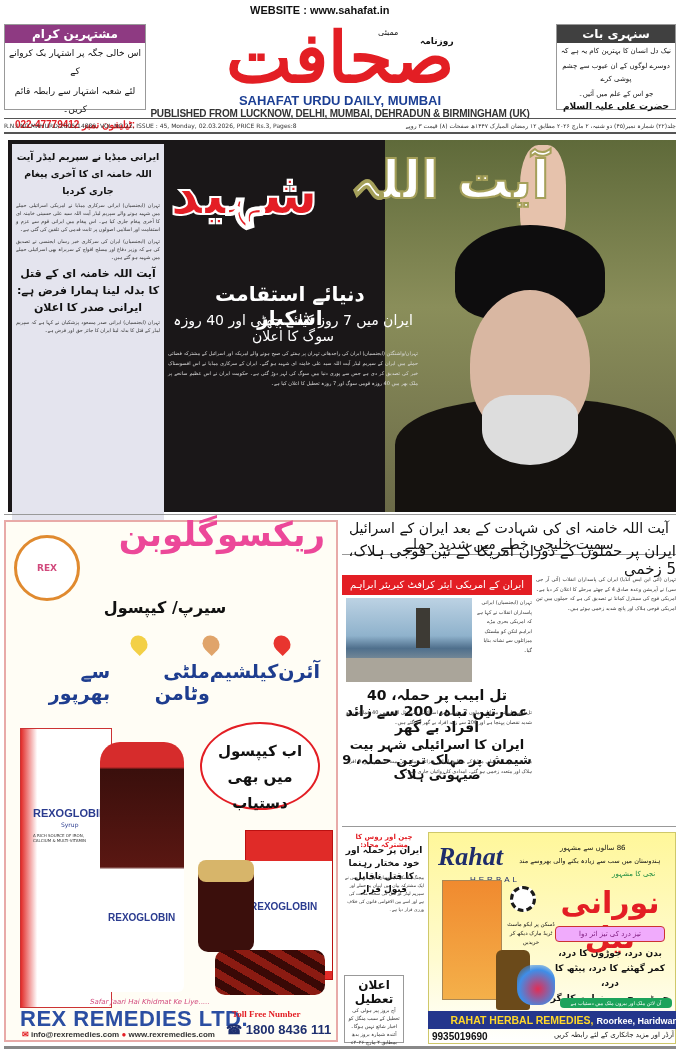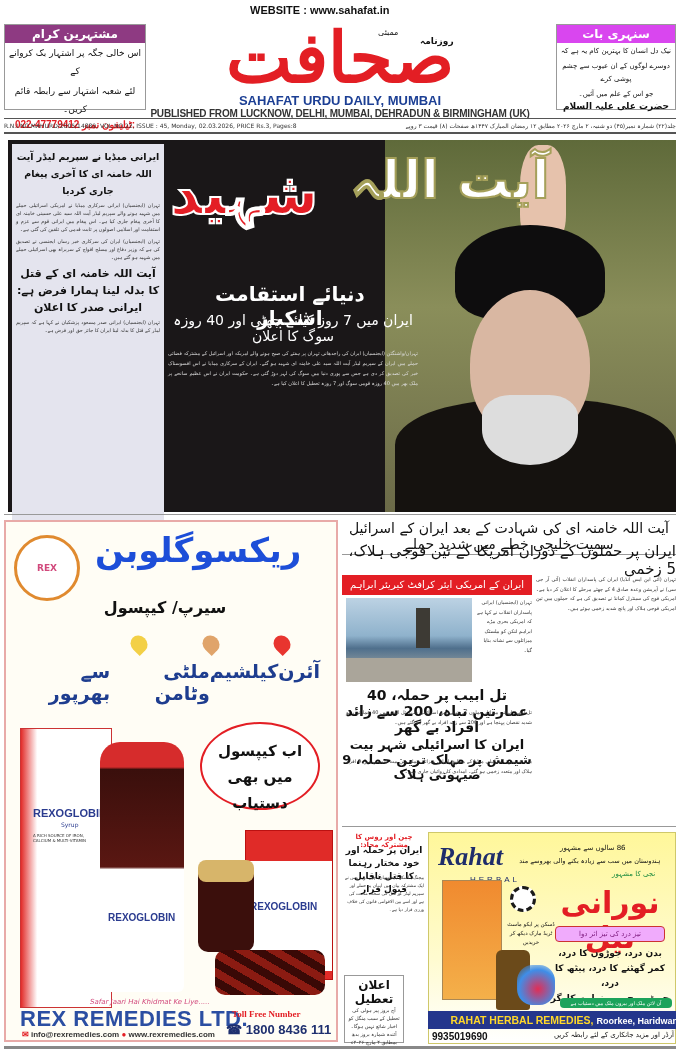--- a/index.html
+++ b/index.html
@@ -10,21 +10,21 @@
 .logo{left:210px;top:18px;width:260px;height:80px;color:#e31e24;font-size:70px;font-weight:bold;line-height:80px;text-align:center;font-family:"DejaVu Serif",serif;direction:rtl}
 .roznama{left:420px;top:36px;font-size:9px;font-weight:bold}
 .mumbai-small{left:378px;top:28px;font-size:8px}
 .eng-title{left:205px;top:93px;width:270px;text-align:center;color:#1c3f94;font-weight:bold;font-size:13px;font-family:"Liberation Sans",sans-serif}
 .published{left:100px;top:108px;width:480px;text-align:center;color:#333;font-weight:bold;font-size:10px;font-family:"Liberation Sans",narrow,sans-serif;letter-spacing:-0.2px}
 .boxL{left:4px;top:24px;width:142px;height:86px;border:1px solid #999}
 .boxL .hd{background:#8e3a82;color:#fff;font-size:12px;font-weight:bold;padding:2px 0;text-align:center}
 .boxL .bd{font-size:9px;line-height:18px;padding:1px 3px;direction:rtl;text-align:center}
 .boxL .ph{color:#e31e24;font-size:10px;font-weight:bold;text-align:center;font-family:"Liberation Sans",sans-serif}
 .boxR{left:556px;top:24px;width:120px;height:86px;border:1px solid #999}
-.boxR .hd{background:#d946ef;color:#fff;font-size:12px;font-weight:bold;padding:2px 0;text-align:center}
+.boxR .hd{background:#404040;color:#fff;font-size:12px;font-weight:bold;padding:2px 0;text-align:center}
 .boxR .bd{font-size:7px;line-height:13px;direction:rtl;text-align:center;padding-top:2px}
 .boxR .sig{font-size:9px;font-weight:bold;direction:rtl;text-align:center}
 .dateline{top:122px;font-size:6px;color:#333}
 .rule{left:4px;width:672px;height:1px;background:#555}
 
 .topblock{left:8px;top:140px;width:668px;height:372px;background:#1a1718}
 .leftcol{left:12px;top:144px;width:152px;height:440px;background:#e4e4ee;padding:4px}
 .leftcol .h{font-size:9.5px;font-weight:bold;direction:rtl;text-align:center;line-height:17px}
 .leftcol .t{font-size:5px;line-height:8px;color:#333;direction:rtl;text-align:justify;margin:2px 0 4px}
 .photo{left:385px;top:140px;width:291px;height:372px;background:linear-gradient(180deg,#5f6a3a 0%,#8a8e5a 45%,#6b6a48 100%)}
@@ -34,21 +34,21 @@
 .robe{left:395px;top:400px;width:281px;height:112px;background:#15120f;border-radius:40% 40% 0 0}
 .hand{left:520px;top:145px;width:46px;height:100px;border-radius:40% 40% 30% 30%;background:#e6c2ac}
 .bighead1{left:350px;top:150px;font-size:52px;font-weight:bold;color:#fff;-webkit-text-stroke:2px #a5a05a;direction:rtl}
 .bighead2{left:170px;top:160px;font-size:58px;font-weight:bold;color:#e41e25;-webkit-text-stroke:2px #fff;direction:rtl}
 .sub1{left:180px;top:282px;width:220px;font-size:20px;font-weight:bold;color:#fff;text-align:center;direction:rtl}
 .sub2{left:168px;top:312px;width:250px;font-size:14px;color:#fff;text-align:center;direction:rtl}
 .body1{left:168px;top:348px;width:250px;font-size:5px;line-height:10px;color:#ddd;direction:rtl;text-align:justify}
 
 .adL{left:4px;top:520px;width:334px;height:522px;border:2px solid #e8aaa8;background:#fffdf5}
 .rexlogo{left:14px;top:535px;width:66px;height:66px;border-radius:50%;border:3px solid #e08a2f;background:#fff;font-size:9px;font-weight:bold;color:#d1497c;text-align:center;line-height:60px}
-.adtitle{left:95px;top:530px;width:230px;text-align:left;font-size:34px;font-weight:bold;color:#1d4ed8;direction:rtl}
+.adtitle{left:95px;top:514px;width:230px;text-align:right;font-size:34px;font-weight:bold;color:#ec4899;direction:rtl}
 .adsub{left:95px;top:598px;width:140px;text-align:center;font-size:16px;font-weight:bold;direction:rtl}
 .vitrow{left:20px;top:660px;width:300px;display:flex;justify-content:space-around;direction:rtl;font-size:19px;font-weight:bold;color:#1e3d8f}
 .bubble{left:200px;top:722px;width:120px;height:88px;border:2px solid #e31e24;border-radius:50%;background:#fff;font-size:15px;font-weight:bold;direction:rtl;text-align:center;padding-top:14px;line-height:26px}
 .box1{left:20px;top:728px;width:92px;height:280px;background:linear-gradient(90deg,#e22d2a 0%,#fff 18%,#fff 100%);border:1px solid #c33}
 .bottle{left:100px;top:742px;width:84px;height:250px;border-radius:20px 20px 6px 6px;background:linear-gradient(180deg,#d62c2c 0%,#d62c2c 10%,#3a0f0c 11%,#5a1712 50%,#fff 51%,#fff 100%)}
 .box2{left:245px;top:830px;width:88px;height:150px;background:#e02b28;border:1px solid #b11}
 .jar{left:198px;top:862px;width:56px;height:90px;border-radius:10px;background:#3b0f0c}
 .jarcap{left:198px;top:860px;width:56px;height:22px;border-radius:8px;background:#d7b56a}
 .prodname{font-weight:bold;color:#2a3b8f;font-family:"Liberation Sans",sans-serif}
 .caps{left:215px;top:950px;width:110px;height:45px;background:repeating-linear-gradient(30deg,#8b1b12 0 8px,#3a0906 8px 16px);border-radius:10px}

